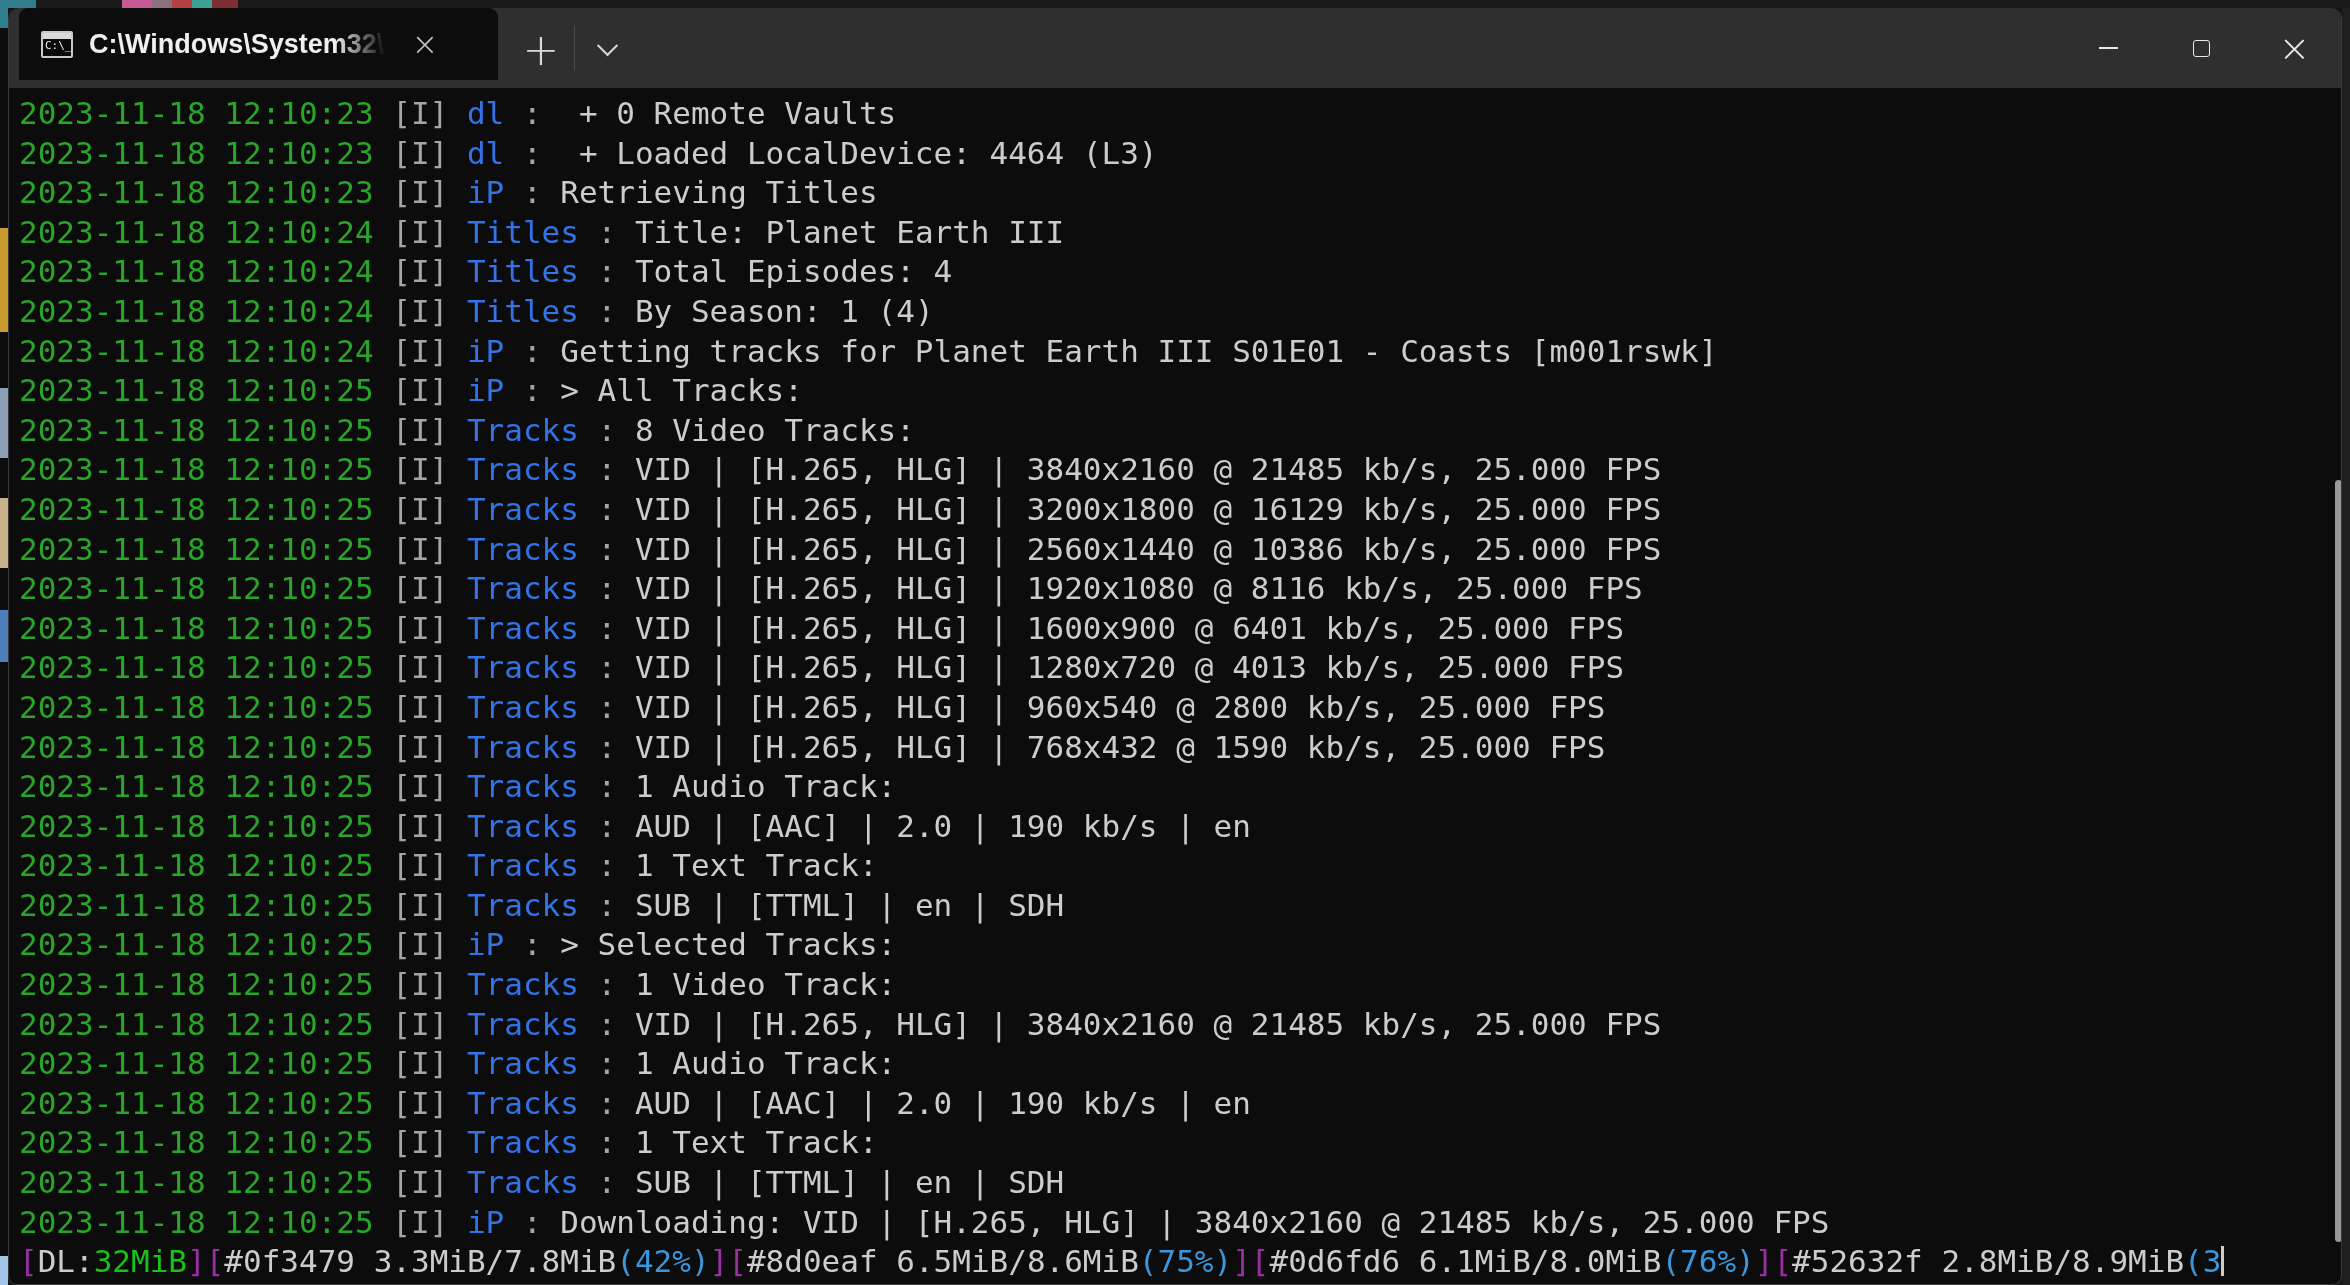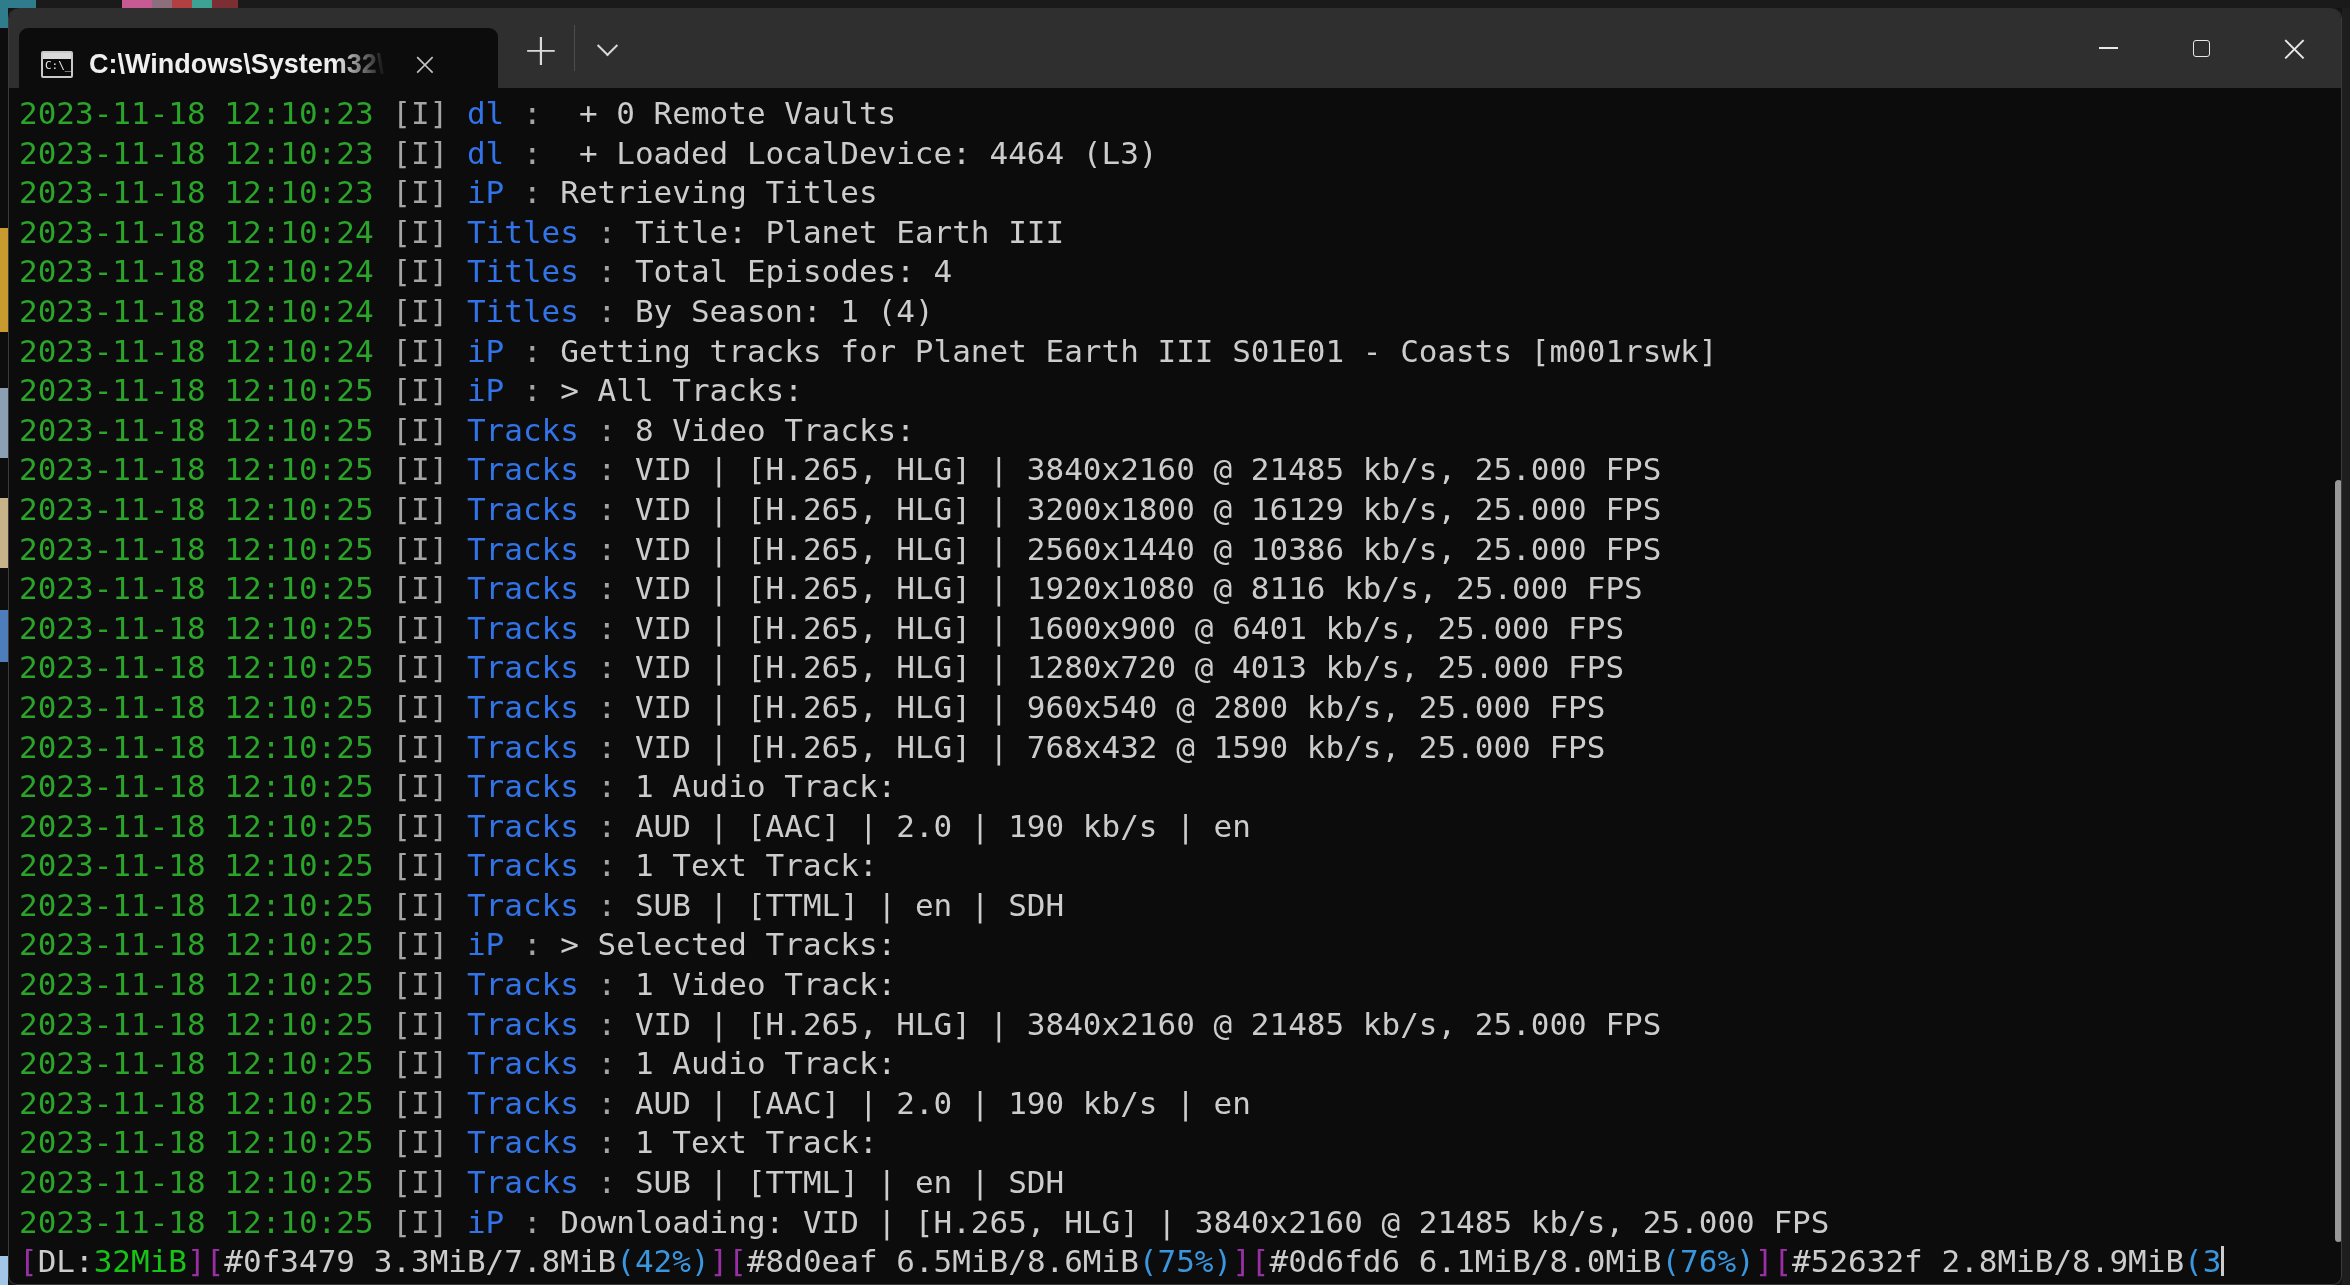--- a/index.html
+++ b/index.html
@@ -18,21 +18,21 @@
     background:#0C0C0C;
     border:1px solid #3a3a3a; border-top:none;
     border-radius:10px 10px 9px 9px;
     overflow:hidden; box-sizing:border-box;
   }
   .titlebar {
     position:absolute; left:0; top:0; width:100%; height:80px;
     background:#2F2F2F; border-radius:10px 10px 0 0;
   }
   .tab {
-    position:absolute; left:10px; top:20px; width:479px; height:72px;
+    position:absolute; left:10px; top:0; width:479px; height:72px;
     background:#0C0C0C; border-radius:9px 9px 0 0;
     display:flex; align-items:center;
   }
   .tab-icon {
     width:32px; height:27px; margin-left:22px; flex:0 0 auto;
     background:#0a0a0a; border:2px solid #c9c9c9; border-radius:2px;
     position:relative; box-sizing:border-box;
   }
   .tab-icon .bar { position:absolute; left:0; top:0; width:100%; height:6px; background:#d9d9d9; }
   .tab-icon .prompt {

